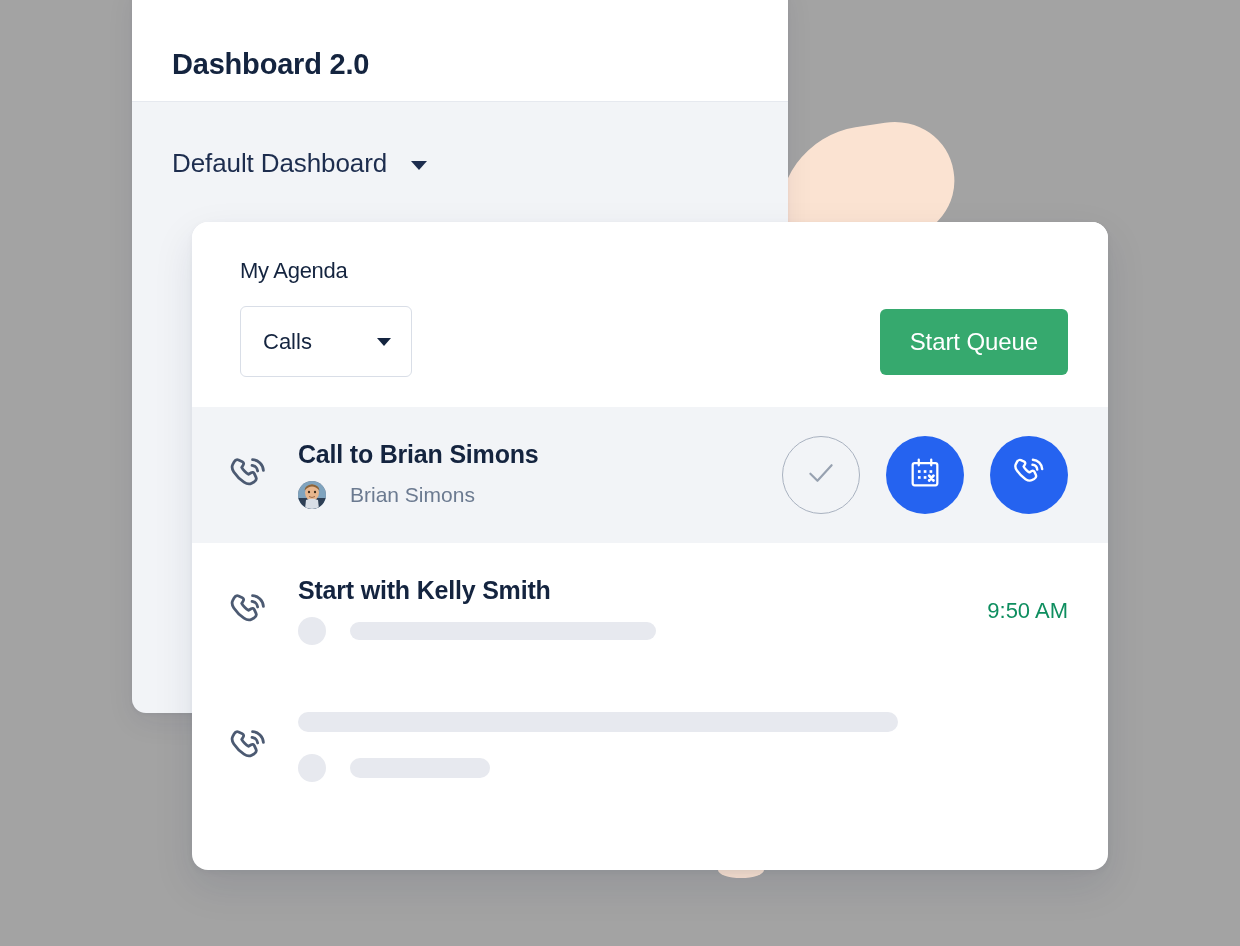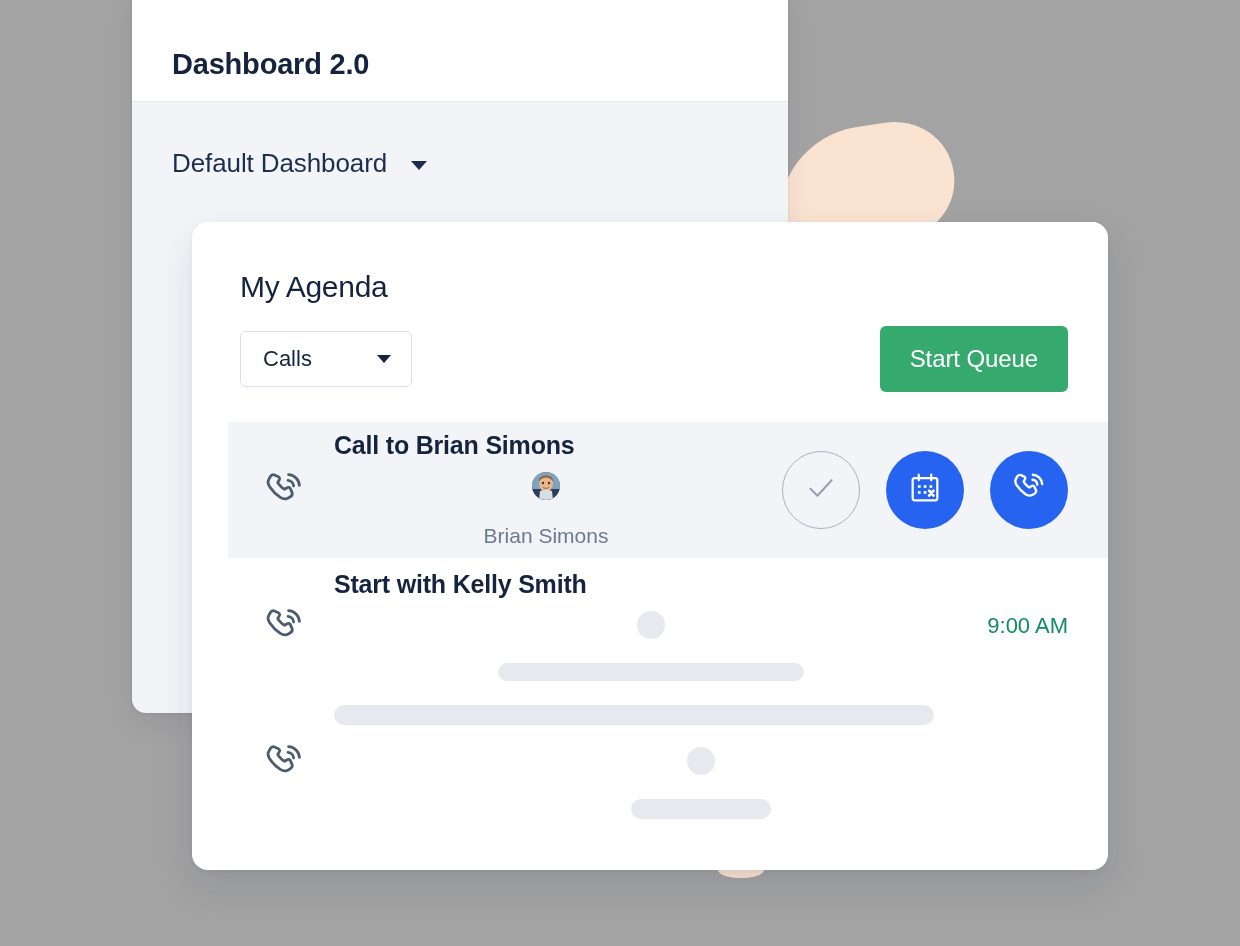--- a/index.html
+++ b/index.html
@@ -108,38 +108,38 @@
                 0 16px 40px rgba(22, 34, 66, 0.10);
     overflow: hidden;
     display: flex;
     flex-direction: column;
   }
   #agenda-header {
     padding: 38px 40px 30px 48px;
     background: #ffffff;
   }
   #agenda-title {
-    font-size: 30px;
+    font-size: 22px;
     font-weight: 400;
     color: #14243F;
     letter-spacing: -0.3px;
-    margin: 12px 0 24px 0;
+    margin: 0 0 24px 0;
     line-height: 1;
   }
   #agenda-controls {
     display: flex;
     align-items: center;
     justify-content: space-between;
   }
   #agenda-filter {
     display: flex;
     align-items: center;
     justify-content: space-between;
     width: 172px;
-    height: 56px;
+    height: 71px;
     box-sizing: border-box;
     padding: 0 20px 0 22px;
     border: 1px solid #D9DEE7;
     border-radius: 6px;
     background: #ffffff;
     cursor: pointer;
   }
   #agenda-filter-label {
     font-size: 22px;
     color: #14243F;
@@ -161,21 +161,20 @@
     font-weight: 400;
     height: 66px;
     padding: 0 30px;
     cursor: pointer;
     letter-spacing: -0.1px;
   }
 
   
   #agenda-list {
     flex: 1;
-    margin-left: 36px;
   }
   .agenda-row {
     display: flex;
     align-items: center;
     padding: 0 40px 0 28px;
     box-sizing: border-box;
     min-height: 136px;
   }
   .agenda-row.active {
     background: #F2F4F7;
@@ -197,21 +196,20 @@
     font-weight: 700;
     color: #14243F;
     letter-spacing: -0.2px;
     line-height: 1.1;
   }
   .row-sub {
     display: flex;
     align-items: center;
     gap: 24px;
     margin-top: 12px;
-    flex-direction: column;
   }
   .avatar {
     width: 28px;
     height: 28px;
     border-radius: 50%;
     flex: 0 0 28px;
     overflow: hidden;
     background: #6E7C91;
     position: relative;
   }
@@ -384,21 +382,21 @@
         </div>
 
         <div class="row-body">
           <div class="row-title">Start with Kelly Smith</div>
           <div class="row-sub">
             <span class="skel skel-dot"></span>
             <span class="skel skel-line-long" style="width:306px;"></span>
           </div>
         </div>
 
-        <div class="row-time">9:00 AM</div>
+        <div class="row-time">9:50 AM</div>
       </div>
 
       <div class="agenda-row">
         <div class="row-icon">
           <svg width="42" height="42" viewBox="0 0 24 24" fill="none" stroke="#4C5A72" stroke-width="1.6" stroke-linecap="round" stroke-linejoin="round">
             <path d="M6.6 3.4 C5.6 3.0 4.6 3.6 4.0 4.6 L3.3 5.9 C2.6 7.2 2.9 8.8 3.9 10.3 C5.3 12.4 7.6 14.7 9.7 16.1 C11.2 17.1 12.8 17.4 14.1 16.7 L15.4 16.0 C16.4 15.4 17.0 14.4 16.6 13.4 L15.6 11.2 C15.3 10.5 14.5 10.3 13.8 10.7 L12.3 11.6 C11.7 11.3 10.9 10.7 10.1 9.9 C9.3 9.1 8.7 8.3 8.4 7.7 L9.3 6.2 C9.7 5.5 9.5 4.7 8.8 4.4 Z"></path>
             <path d="M14.6 3.2 a6.6 6.6 0 0 1 6.2 6.2"></path>
             <path d="M14.3 6.5 a3.5 3.5 0 0 1 3.2 3.2"></path>
           </svg>
         </div>

